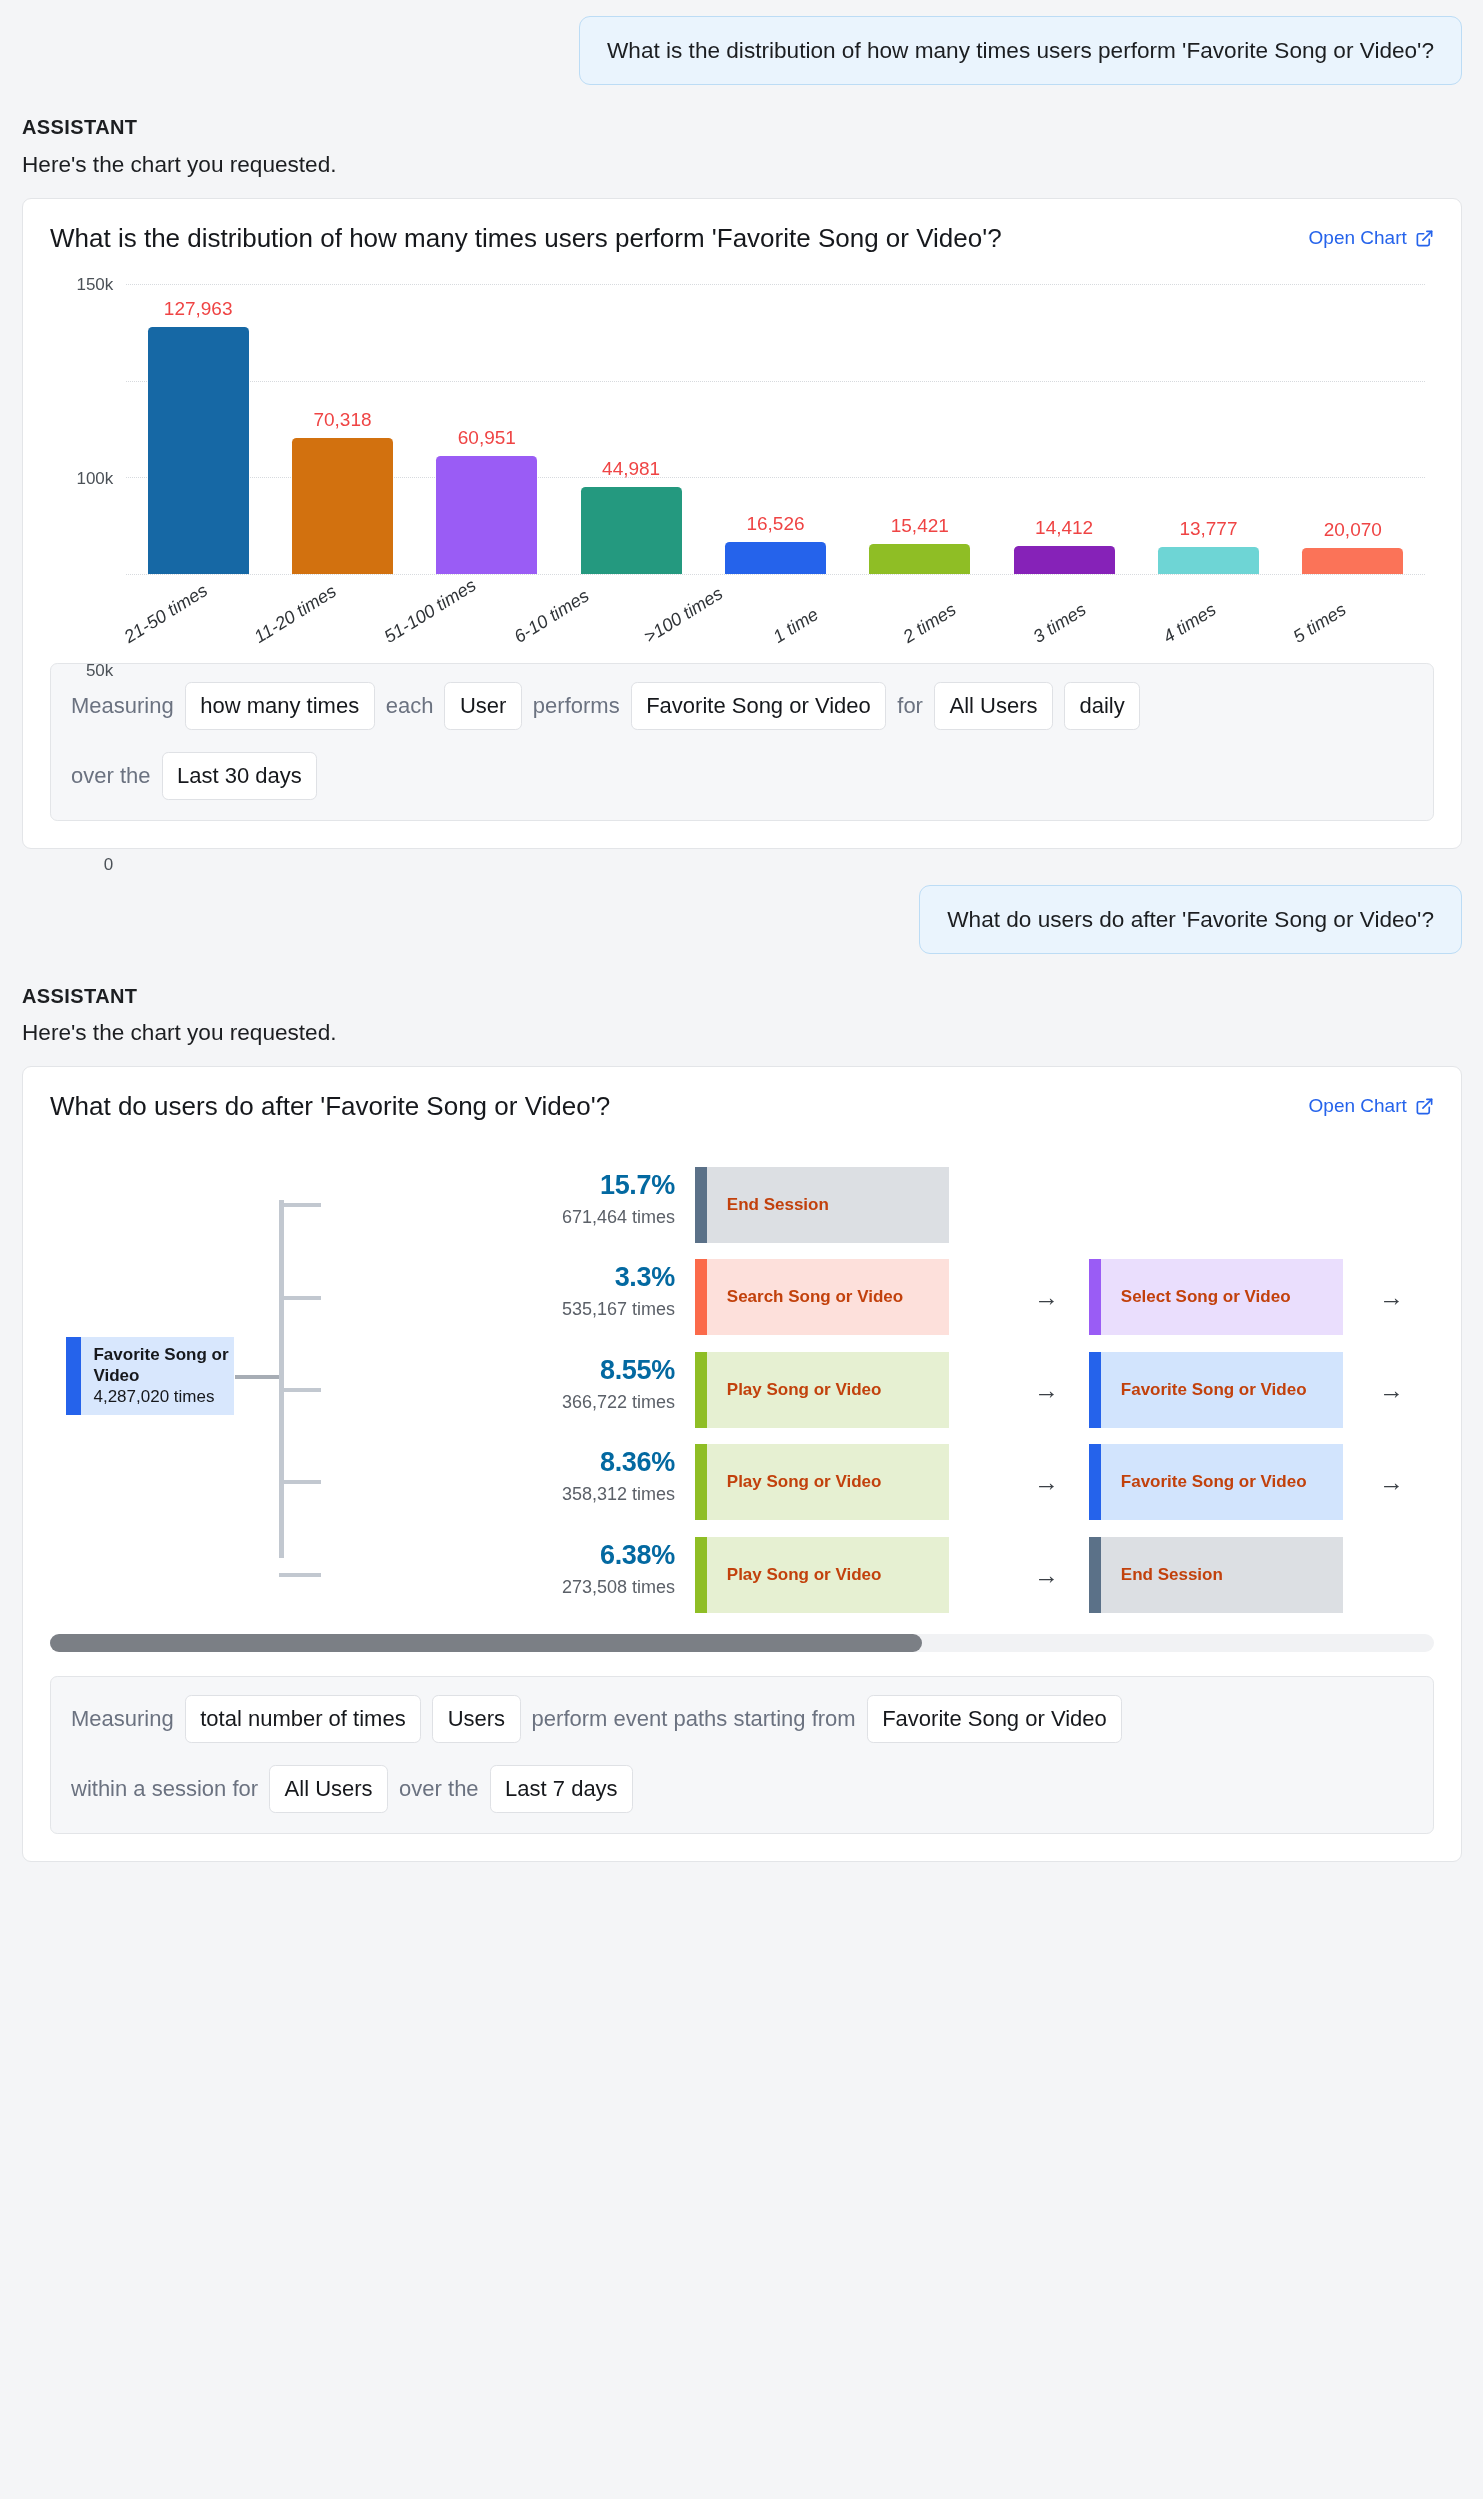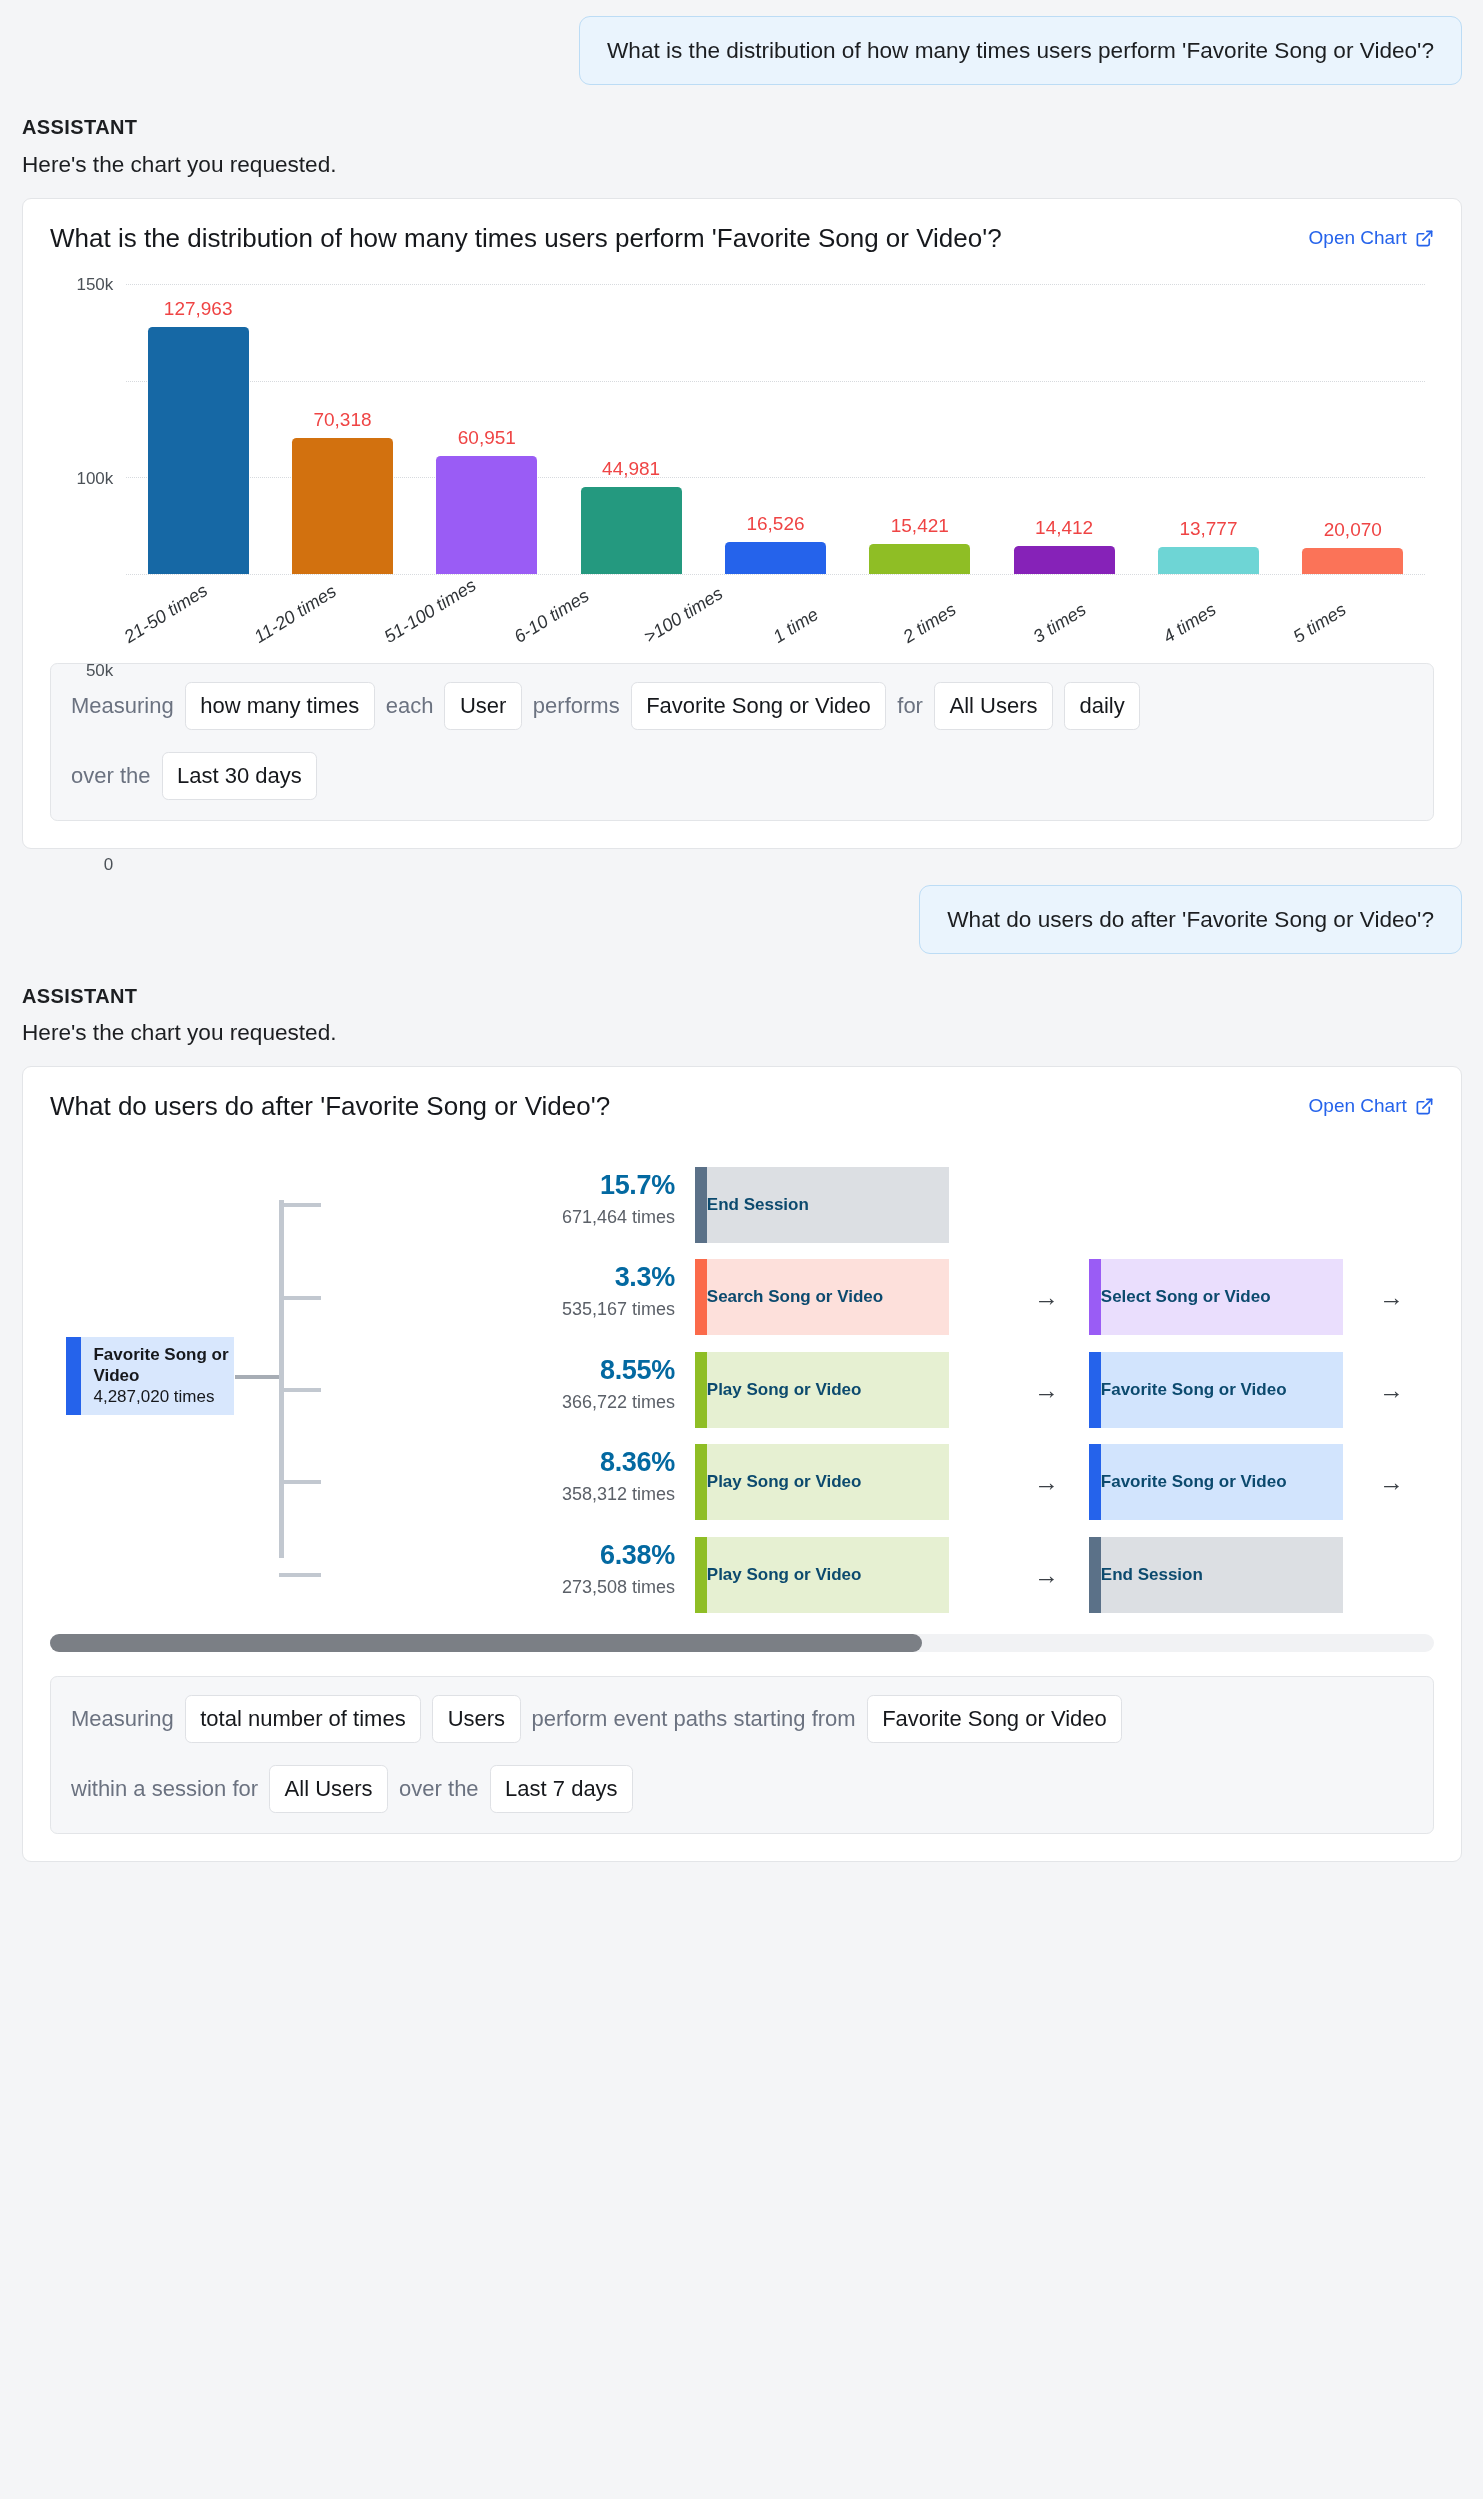--- a/index.html
+++ b/index.html
@@ -111,21 +111,21 @@
 
   .prow { position:absolute; left:0; right:0; height:76px; }
   .p-pct { position:absolute; left:507px; width:118px; text-align:right; top:3.6px;
            font-size:27px; font-weight:bold; color:#0369a1; letter-spacing:-0.3px; }
   .p-times { position:absolute; left:453px; width:172px; text-align:right; top:40px;
              font-size:18px; color:#5b6068; }
   .node {
     position:absolute; height:76px; display:flex; align-items:center; width:254px;
   }
   .node .accent { width:11.8px; height:100%; flex:0 0 11.8px; }
-  .node .nbody { padding-left:0; font-size:17px; font-weight:bold; color:#0c4a6e; }
+  .node .nbody { padding-left:20px; font-size:17px; font-weight:bold; color:#c2410c; }
   .arrow {
     position:absolute; top:50%; transform:translateY(-50%);
     font-size:25px; color:#3b4046; line-height:1;
   }
 
   .hscroll {
     margin-top: 14.5px; height:18px; background:#f1f2f4; border-radius:9px; position:relative;
   }
   .hscroll-thumb {
     position:absolute; left:0; top:0; height:18px; width:63%;

